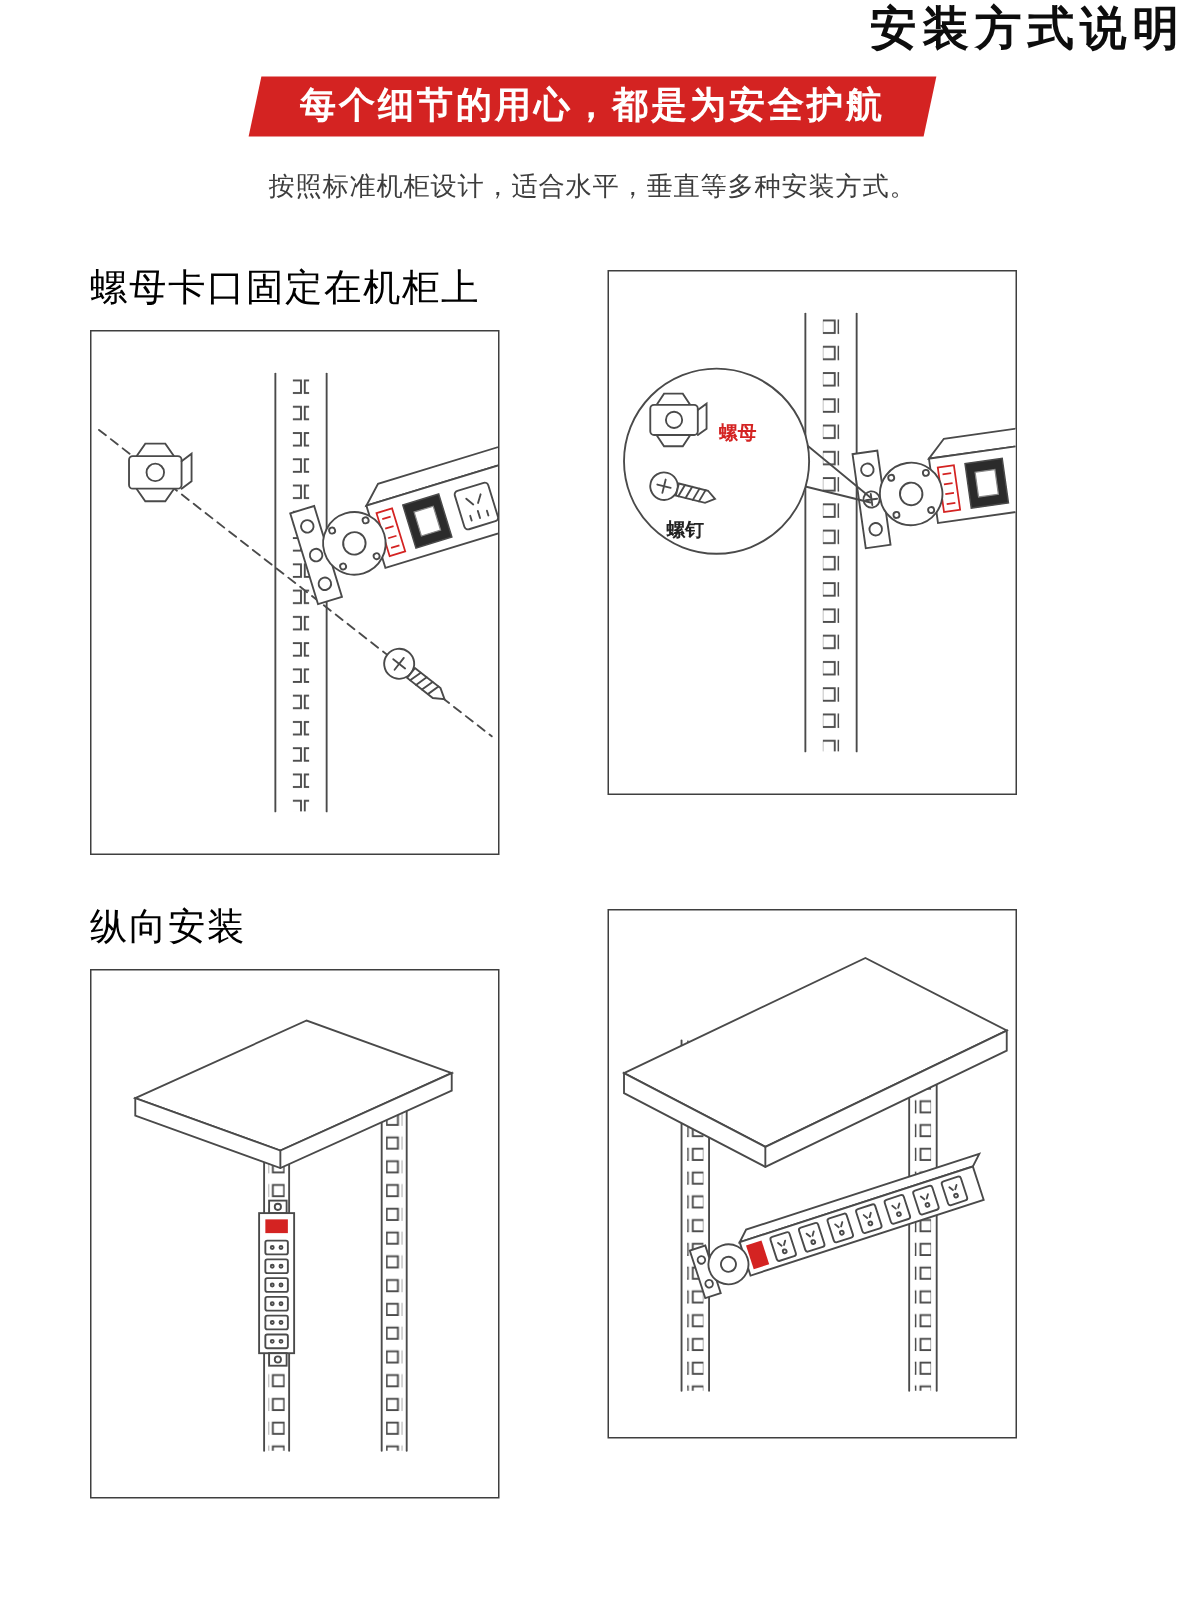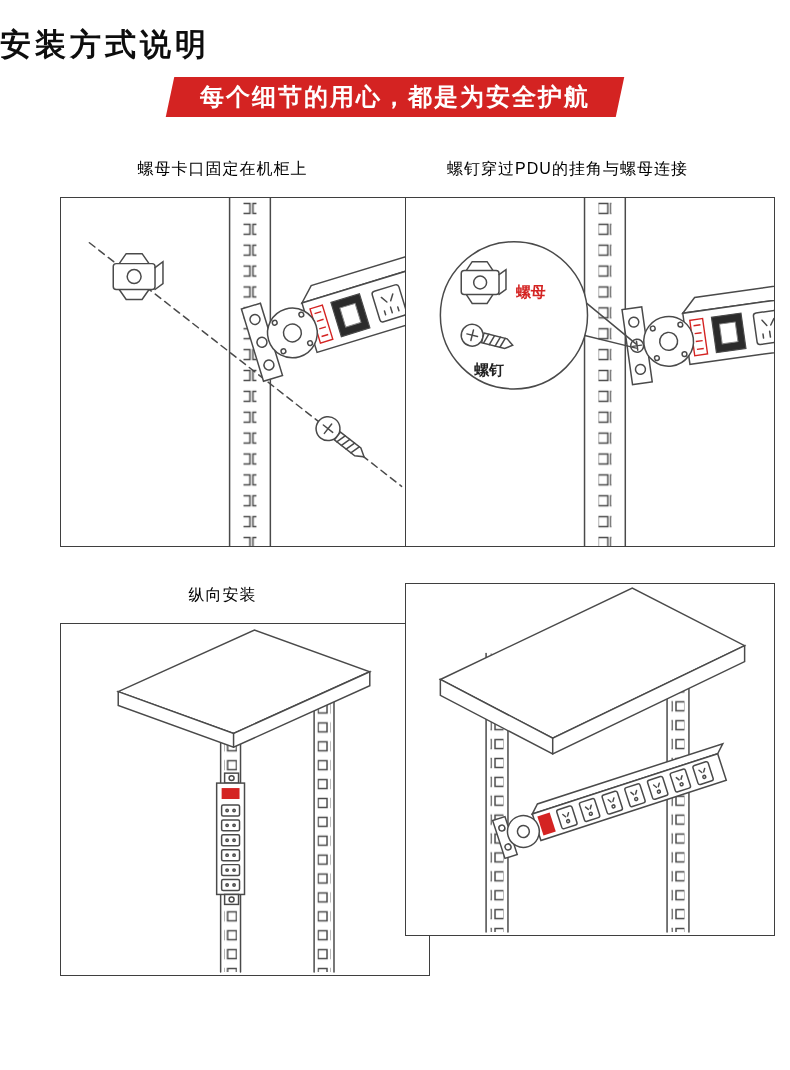--- a/index.html
+++ b/index.html
@@ -5,21 +5,21 @@
   * { margin:0; padding:0; box-sizing:border-box; }
   html,body { background:#fff; }
   body {
     width:790px; height:1070px; overflow:hidden;
     font-family:"Liberation Sans","DejaVu Sans",sans-serif;
     color:#222;
   }
   .page { width:790px; height:1070px; position:relative; background:#fff; }
 
   .page-title {
-    padding-top:26px; text-align:left;
+    text-align:right;
     font-size:31px; line-height:38px; font-weight:bold;
     letter-spacing:4px; color:#0d0d0d;
   }
   .banner-wrap { display:flex; justify-content:center; margin-top:13px; }
   .banner {
     background:var(--accent,#d42322);
     transform:skewX(-12deg);
     padding:5px 30px;
   }
   .banner .banner-text {
@@ -32,25 +32,25 @@
     text-align:center; font-size:17.5px; line-height:31px;
     color:#3d3d3d; letter-spacing:0.5px;
   }
 
   .grid {
     width:670px; margin:40px auto 0;
     display:grid; grid-template-columns:325px 325px;
     column-gap:20px; row-gap:36px;
   }
   .cell h2 {
-    text-align:center; font-size:16px; line-height:24px;
+    font-size:25px; line-height:24px;
     font-weight:500; color:#000; margin-bottom:16px; letter-spacing:1px;
   }
   .frame {
-    width:370px; height:350px; background:#fff;
+    width:273px; height:350px; background:#fff;
     border:1px solid #3f3f3f;
   }
   .frame.tall { height:353px; }
   .frame svg { display:block; width:100%; height:100%; }
 
   
   .s  { stroke:var(--line,#4a4a4a); fill:none; stroke-width:1.5; stroke-linecap:round; }
   .sw { stroke:var(--line,#4a4a4a); fill:#fff;  stroke-width:1.5; }
   .sd { stroke:var(--line,#4a4a4a); fill:#2b2b2b; stroke-width:1.2; }
   .red     { fill:var(--accent,#d42322); stroke:none; }
@@ -65,20 +65,21 @@
 
   <h1 class="page-title">安装方式说明</h1>
 
   <div class="banner-wrap">
     <div class="banner">
       <span class="banner-text">每个细节的用心，都是为安全护航</span>
     </div>
   </div>
 
   <div class="desc-block">
+    <p class="desc">按照标准机柜设计，适合水平，垂直等多种安装方式。</p>
   </div>
 
   <div class="grid">
 
     <section class="cell">
       <h2>螺母卡口固定在机柜上</h2>
       <div class="frame">
         <svg viewBox="0 0 325 350">
           <defs>
             <pattern id="h1" width="13" height="21" patternUnits="userSpaceOnUse">
@@ -150,21 +151,20 @@
             <line class="s" x1="18" y1="-5" x2="15" y2="5"></line>
             <line class="s" x1="24" y1="-5" x2="21" y2="5"></line>
             <line class="s" x1="30" y1="-5" x2="27" y2="5"></line>
             <line class="s" x1="36" y1="-5" x2="33" y2="5"></line>
           </g>
         </svg>
       </div>
     </section>
 
     <section class="cell">
-      <h2>螺钉穿过PDU的挂角与螺母连接</h2>
       <div class="frame">
         <svg viewBox="0 0 325 350">
           <defs>
             <pattern id="h2" width="13" height="21" patternUnits="userSpaceOnUse">
               <rect class="s" x="1.5" y="5.5" width="10" height="10" stroke-width="1.1"></rect>
             </pattern>
           </defs>
           <g>
             <line class="s" x1="157" y1="0" x2="157" y2="350"></line>
             <line class="s" x1="198" y1="0" x2="198" y2="350"></line>

